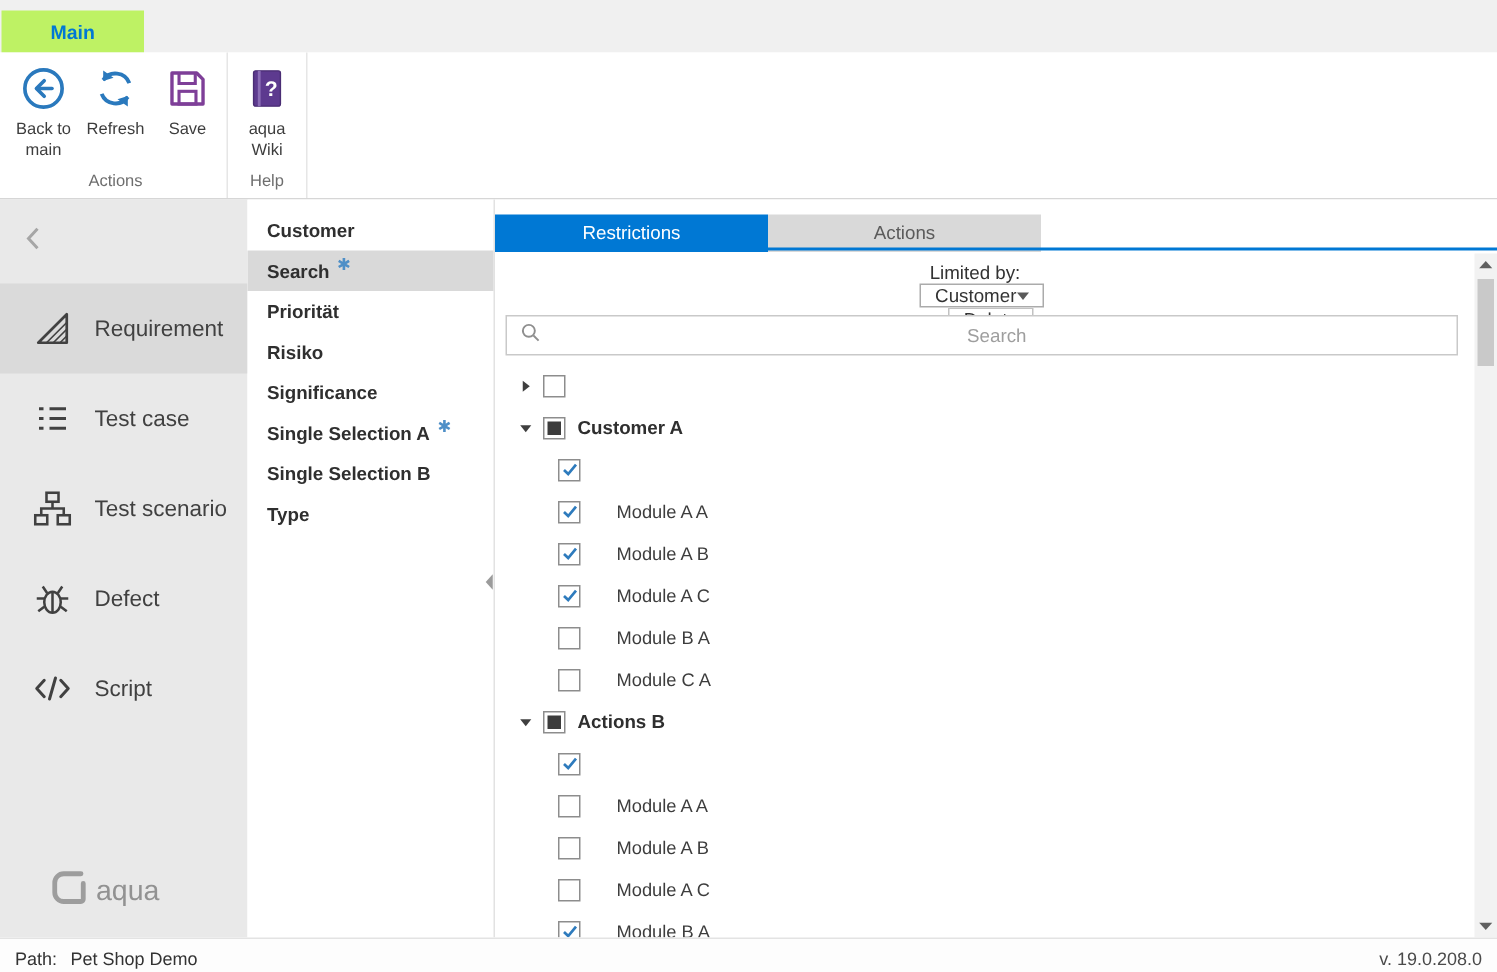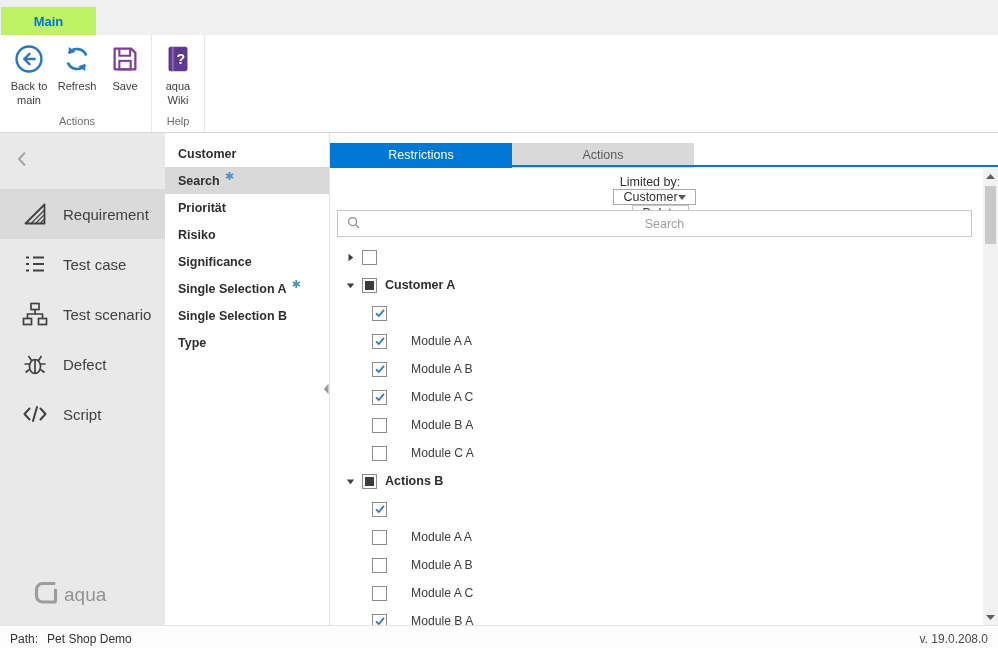--- a/index.html
+++ b/index.html
@@ -18,21 +18,21 @@
   .rb-btns { display:flex; flex:1; align-items:flex-start; }
   .rb-btn { width:48px; display:flex; flex-direction:column; align-items:center; padding-top:4px;
             font-size:11px; color:#3d3d3d; line-height:1.3; text-align:center; cursor:default; }
   .rb-icon { height:34px; display:flex; align-items:center; justify-content:center; margin-bottom:3px; }
   .rb-label { white-space:normal; }
   .rb-grouplabel { font-size:11px; color:#6e6e6e; text-align:center; padding:2px 0 5px 0; }
 
   
   .sidebar { position:absolute; left:0; top:133px; width:165px; height:492px; background:#e9e9e9; }
   .side-collapse { height:56px; display:flex; align-items:center; padding-left:17px; cursor:default; }
-  .side-item { height:50px; display:flex; align-items:center; padding-left:22px; gap:15px;
+  .side-item { height:60px; display:flex; align-items:center; padding-left:22px; gap:15px;
                font-size:15px; color:#414141; cursor:default; }
   .side-item.selected { background:#dadada; }
   .side-icon { width:26px; height:26px; display:flex; align-items:center; justify-content:center; }
   .side-logo { position:absolute; left:33px; bottom:15px; display:flex; align-items:center; gap:1px; }
   .logo-text { font-size:19px; color:#929292; }
 
   
   .fields { position:absolute; left:165px; top:133px; width:165px; height:492px; background:#ffffff;
             border-right:1px solid #e2e2e2; padding-top:7px; }
   .field-item { height:27px; display:flex; align-items:center; padding-left:13px;

